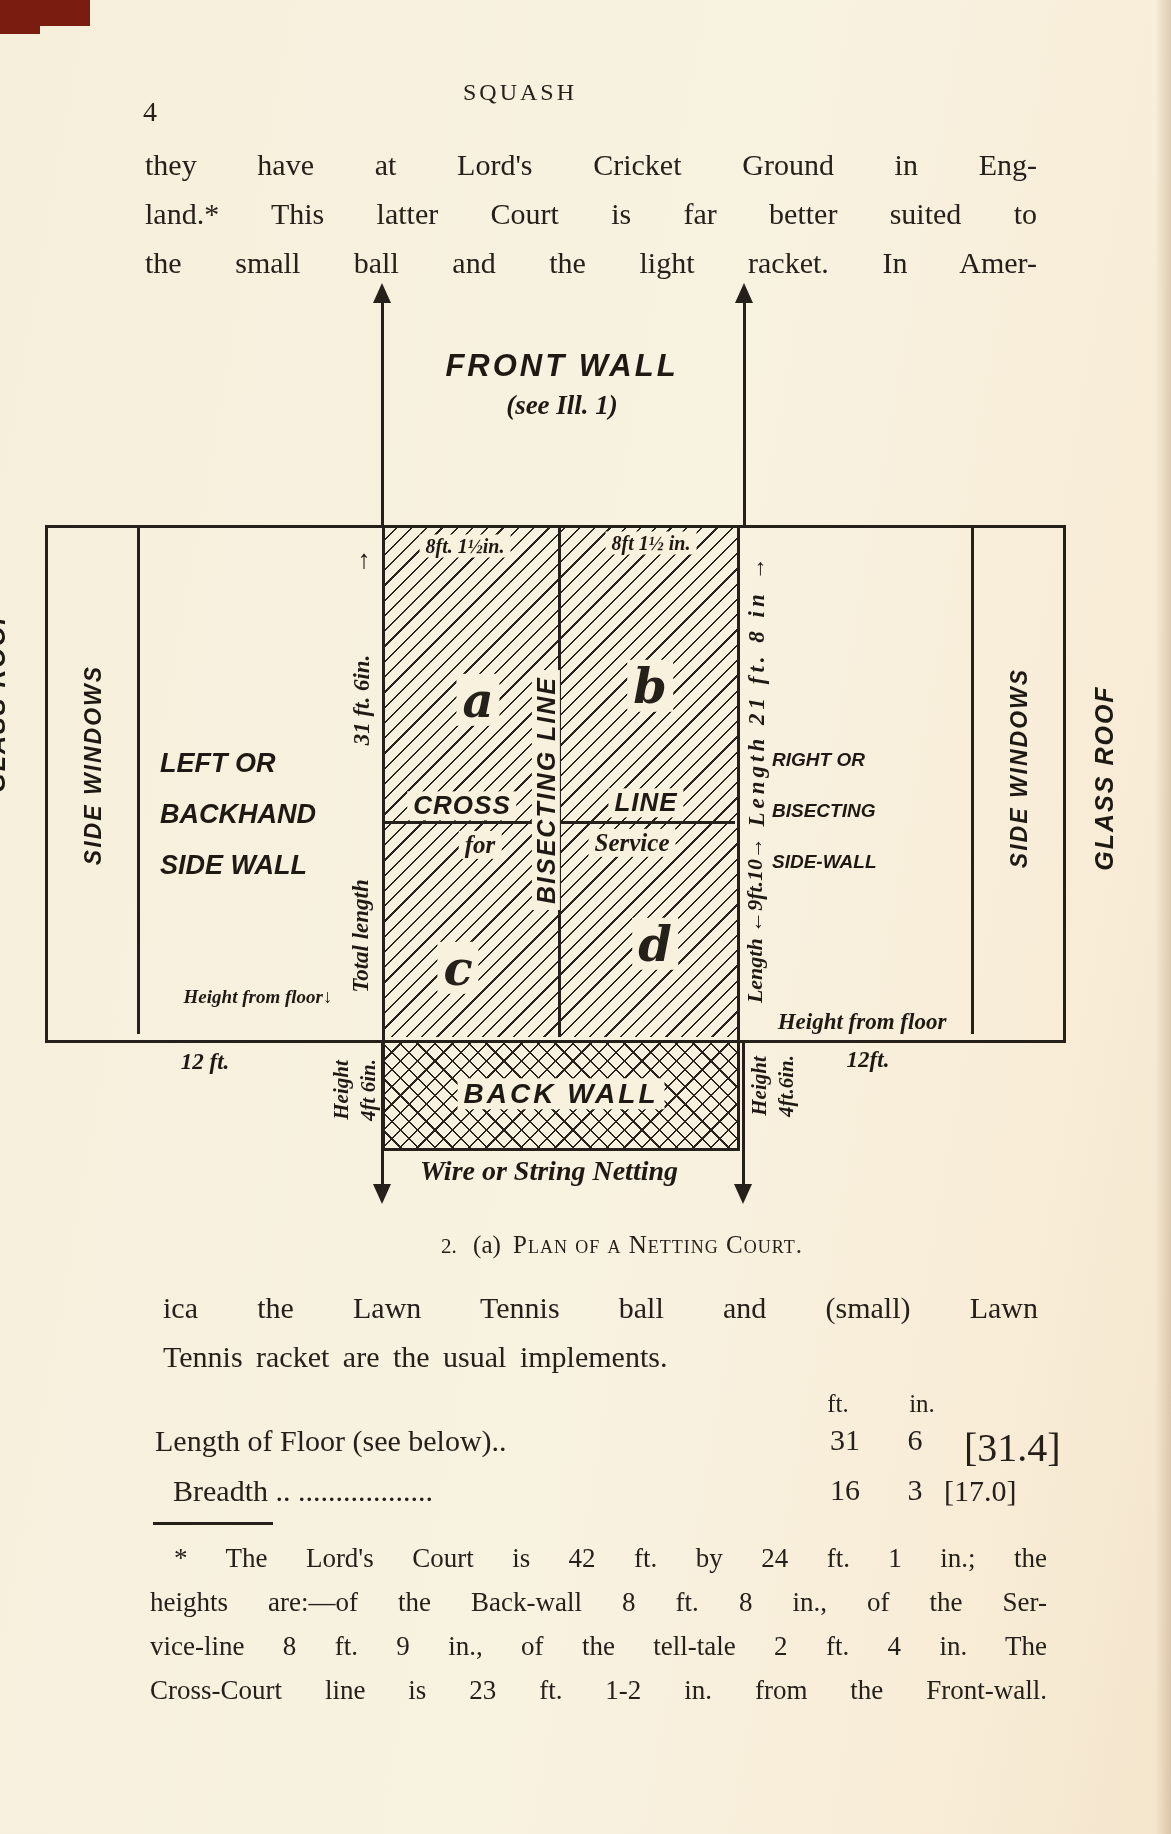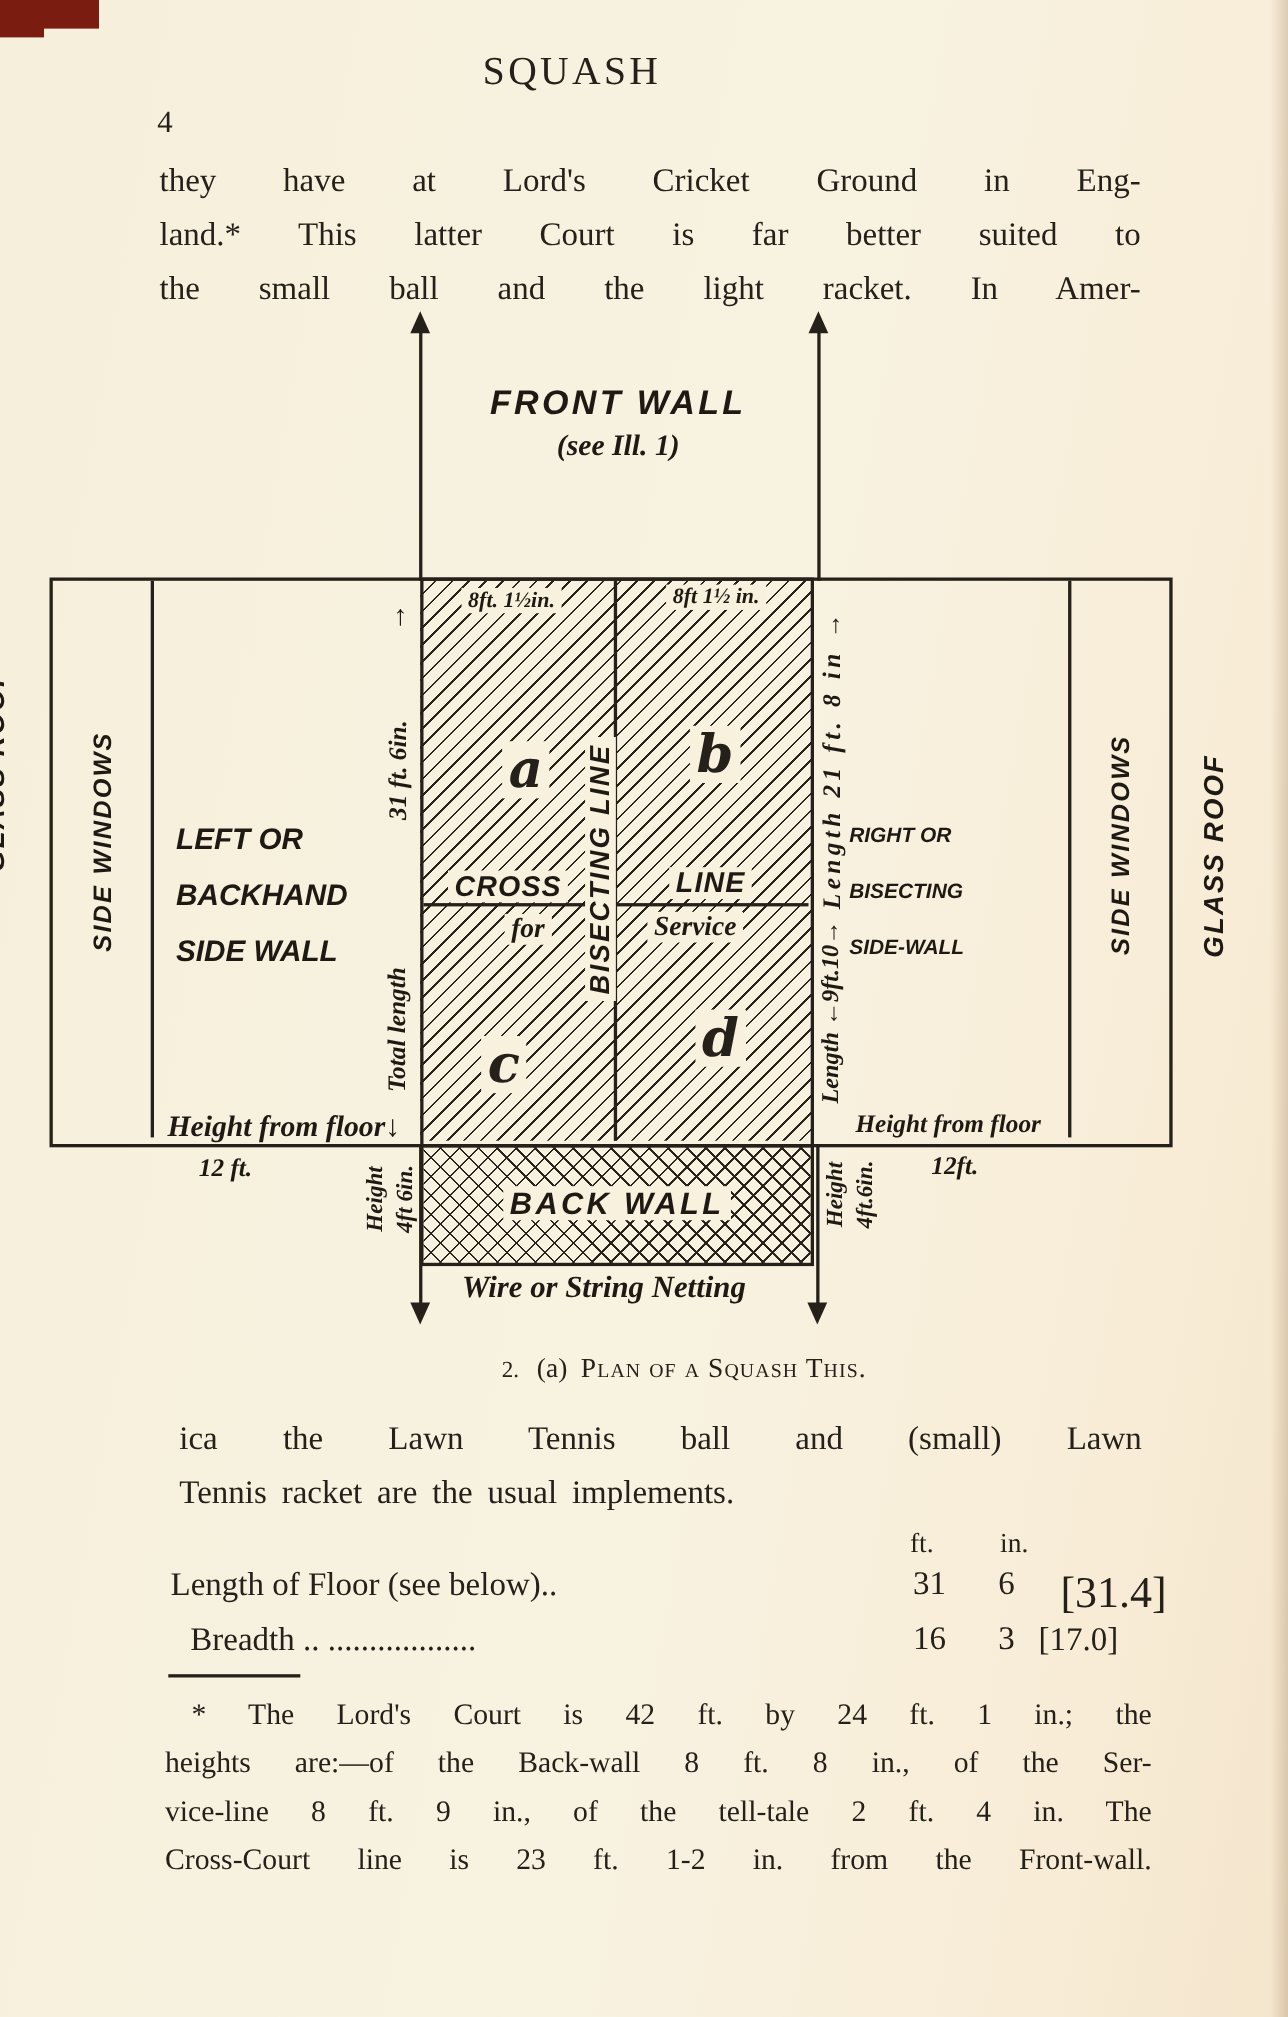--- a/index.html
+++ b/index.html
@@ -42,21 +42,21 @@
 </style>
 </head>
 <body>
 
 <div class="page">
 
   <div class="abs" style="left:0;top:0;width:90px;height:26px;background:#7a1c10;"></div>
   <div class="abs" style="left:0;top:24px;width:40px;height:10px;background:#7a1c10;"></div>
 
   <div class="abs serif" style="left:143px;top:96px;font-size:28px;">4</div>
-  <div class="ctr serif" style="left:520px;top:64px;font-size:36px;letter-spacing:3px;">SQUASH</div>
+  <div class="ctr serif" style="left:520px;top:92px;font-size:24px;letter-spacing:3px;">SQUASH</div>
 
   <div class="abs bodytext" style="left:145px;top:140px;width:892px;">
     <div class="just">they have at Lord's Cricket Ground in Eng-</div>
     <div class="just">land.*  This latter Court is far better suited to</div>
     <div class="just">the small ball and the light racket.  In Amer-</div>
   </div>
 
   <div class="line" style="left:381px;top:300px;width:3px;height:228px;"></div>
   <div class="ah-up" style="left:373px;top:283px;"></div>
   <div class="line" style="left:743px;top:300px;width:3px;height:228px;"></div>
@@ -105,21 +105,21 @@
     <span style="display:block;">LEFT OR</span>
     <span style="display:block;">BACKHAND</span>
     <span style="display:block;">SIDE WALL</span>
   </div>
   <div class="abs hand" style="left:772px;top:734px;font-size:19px;line-height:51px;">
     <span style="display:block;">RIGHT OR</span>
     <span style="display:block;">BISECTING</span>
     <span style="display:block;">SIDE-WALL</span>
   </div>
 
-  <div class="ctr scr" style="left:258px;top:1024px;font-size:27px;">Height from floor↓</div>
+  <div class="ctr scr" style="left:258px;top:997px;font-size:19px;">Height from floor↓</div>
   <div class="ctr scr" style="left:205px;top:1062px;font-size:23px;">12 ft.</div>
   <div class="ctr scr" style="left:862px;top:1022px;font-size:23px;">Height from floor</div>
   <div class="ctr scr" style="left:868px;top:1060px;font-size:23px;">12ft.</div>
 
   <div class="abs xhatch" style="left:382px;top:1040px;width:352px;height:105px;border:3px solid var(--ink);"></div>
   <div class="ctr hand patch" style="left:561px;top:1094px;font-size:28px;letter-spacing:3px;text-align:right;">BACK WALL</div>
 
   <div class="rot scr" style="left:341px;top:1090px;font-size:21px;">Height</div>
   <div class="rot scr" style="left:368px;top:1090px;font-size:21px;">4ft 6in.</div>
   <div class="rot scr" style="left:759px;top:1086px;font-size:21px;">Height</div>
@@ -128,21 +128,21 @@
   <div class="line" style="left:381px;top:1040px;width:3px;height:146px;"></div>
   <div class="ah-down" style="left:373px;top:1184px;"></div>
   <div class="line" style="left:742px;top:1040px;width:3px;height:146px;"></div>
   <div class="ah-down" style="left:734px;top:1184px;"></div>
 
   <div class="ctr scr" style="left:549px;top:1171px;font-size:28px;">Wire or String Netting</div>
 
   <div class="ctr serif" style="left:622px;top:1245px;font-size:25px;">
     <span style="font-size:21px;">2.</span>
     <span style="margin-left:10px;">(a)</span>
-    <span class="cap-sc" style="margin-left:6px;">Plan of a Squash This.</span>
+    <span class="cap-sc" style="margin-left:6px;">Plan of a Netting Court.</span>
   </div>
 
   <div class="abs bodytext" style="left:163px;top:1283px;width:875px;">
     <div class="just">ica the Lawn Tennis ball and (small) Lawn</div>
     <div style="word-spacing:6px;">Tennis racket are the usual implements.</div>
   </div>
 
   <div class="ctr serif" style="left:838px;top:1404px;font-size:25px;">ft.</div>
   <div class="ctr serif" style="left:922px;top:1404px;font-size:25px;">in.</div>
 

